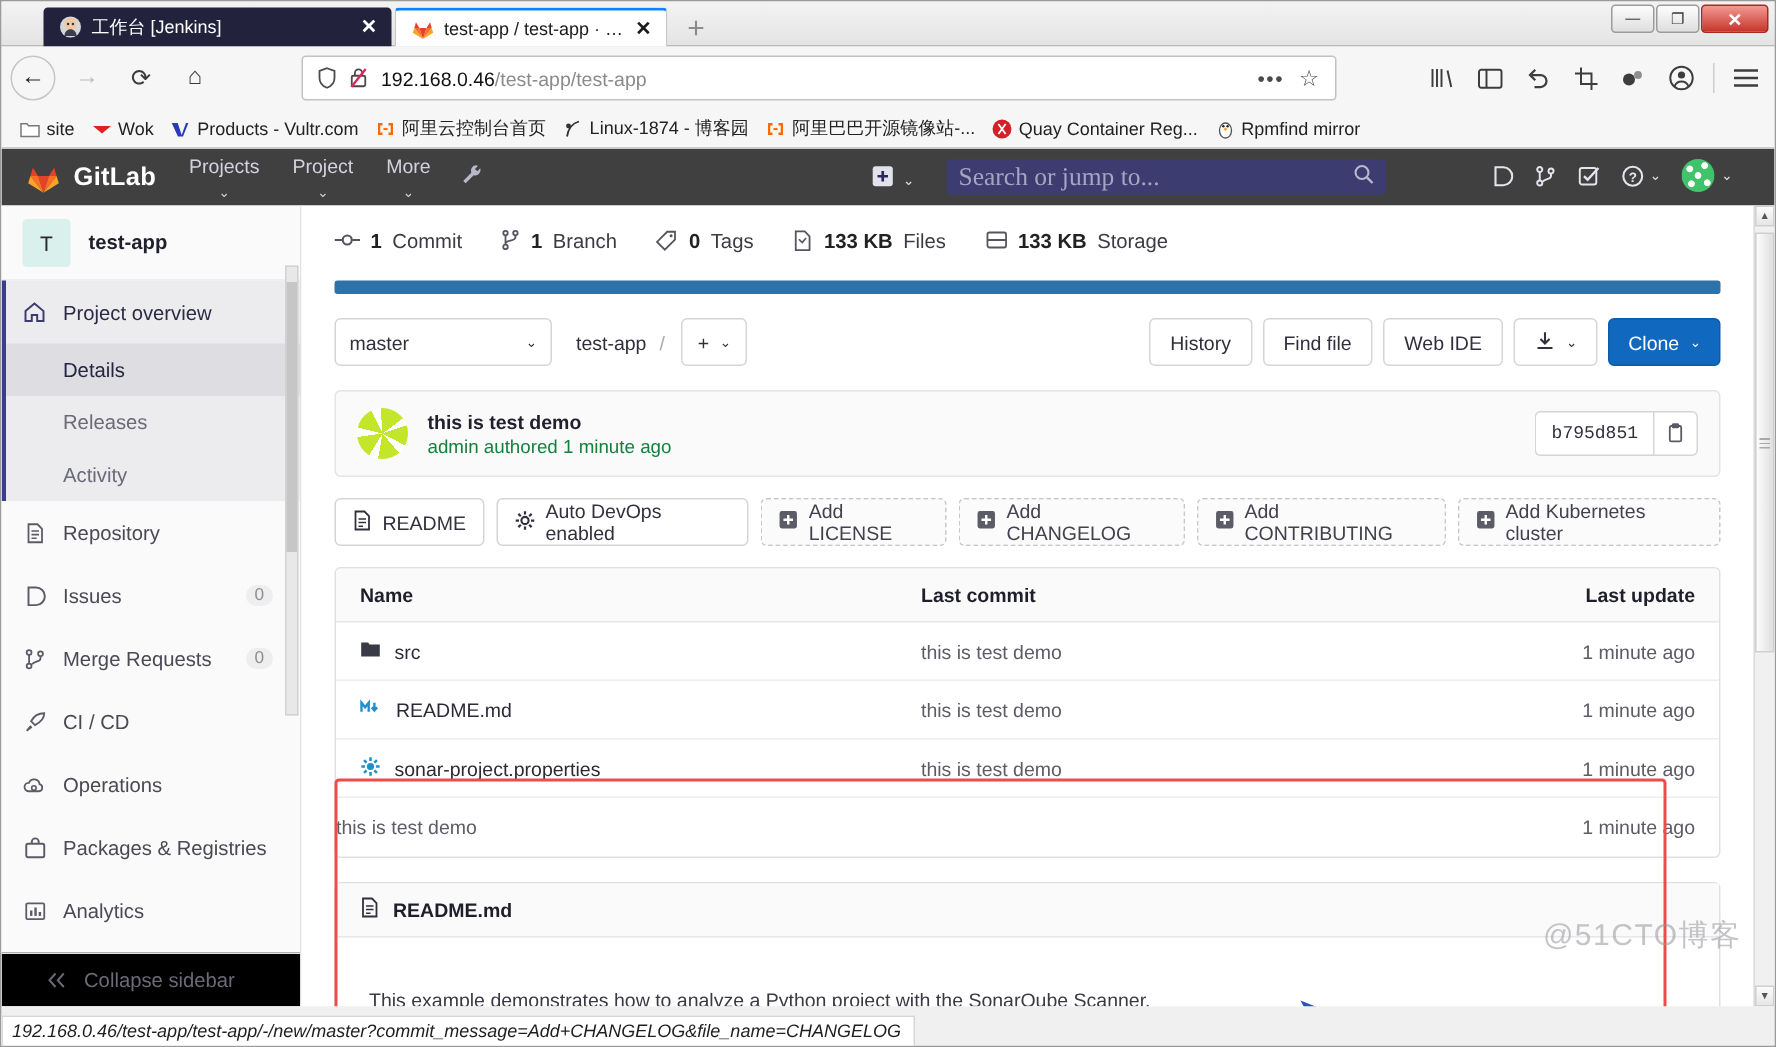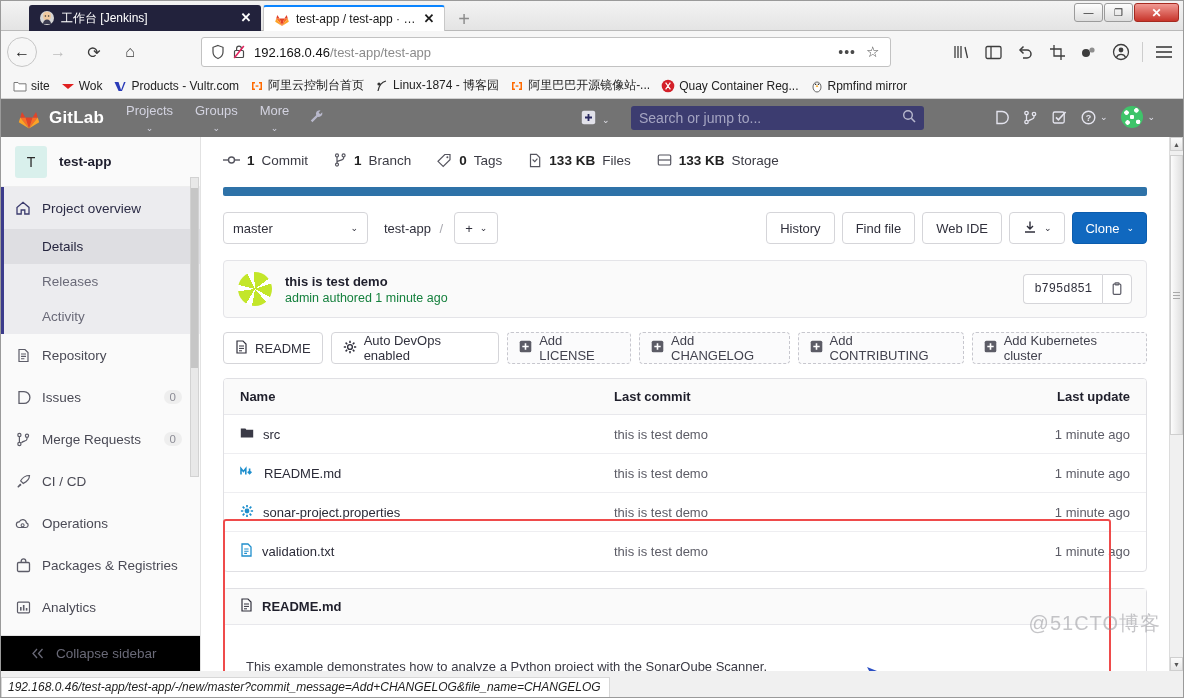--- a/index.html
+++ b/index.html
@@ -122,21 +122,21 @@
   .bm { display: flex; align-items: center; gap: 4px; cursor: pointer; }
   .bmico { width: 14px; height: 14px; flex: 0 0 14px; display:block;}
 
   
   #page {
     position: absolute; left: 0; top: 98px; right: 0; bottom: 26px;
     background: #fff; overflow: hidden;
   }
   #gl-header {
     position: absolute; left: 0; top: 0; right: 0; height: 38px;
-    background: #737373;
+    background: #404040;
     display: flex; align-items: center;
   }
   #gl-logo { margin-left: 16px; width: 24px; height: 24px; }
   #gl-brand {
     color: #fff; font-size: 17px; font-weight: bold; margin-left: 8px;
     letter-spacing: .2px;
   }
   .gl-nav {
     color: #d3d3e0; font-size: 13px; margin-left: 22px;
     display: flex; align-items:center; gap: 5px; cursor: pointer; flex-direction: column;
@@ -147,21 +147,21 @@
     position: absolute; left: 580px; top: 11px;
     display:flex; align-items:center; gap:6px; color:#e2e2ea; cursor:pointer;
   }
   #gl-search {
     position: absolute; left: 630px; top: 7px; width: 293px; height: 24px;
     background: #3c3c70; border-radius: 3px;
     display: flex; align-items: center; padding: 0 8px;
   }
   #gl-search input {
     flex: 1 1 auto; background: transparent; border: 0; outline: 0;
-    color: #fff; font-size: 14px; font-family: Liberation Sans, sans-serif;
+    color: #fff; font-size: 17px; font-family: Liberation Serif, serif;
   }
   #gl-search input::placeholder { color: #a5a5c2; }
   #gl-right { position: absolute; right: 28px; top: 7px; display: flex; align-items: center; gap: 14px; }
   .hicon { color: #e4e4ee; font-size: 14px; cursor: pointer; display:flex; align-items:center; gap:4px;}
   #avatar {
     width: 22px; height: 22px; border-radius: 50%;
     background:
       radial-gradient(circle at 25% 30%, #fff 2px, transparent 2.5px),
       radial-gradient(circle at 70% 20%, #fff 2px, transparent 2.5px),
       radial-gradient(circle at 30% 75%, #fff 2px, transparent 2.5px),
@@ -577,21 +577,21 @@
           <path d="M20.7 11.4 L19.1 5.9 L15.6 11.4 Z" fill="#e24329"></path>
         </svg>
       </span>
       <span id="gl-brand">GitLab</span>
 
       <span class="gl-nav">
         <span>Projects</span>
         <span class="caret">⌄</span>
       </span>
       <span class="gl-nav">
-        <span>Groups</span>
+        <span>Project</span>
         <span class="caret">⌄</span>
       </span>
       <span class="gl-nav">
         <span>More</span>
         <span class="caret">⌄</span>
       </span>
       <span id="gl-wrench">
         <svg width="15" height="15" viewBox="0 0 15 15">
             <path d="M10.5 1.2a3.6 3.6 0 00-3.3 5l-5.4 5.4 1.6 1.6 5.4-5.4a3.6 3.6 0 004.4-4.6l-2 2-1.6-1.6 2-2a3.6 3.6 0 00-1.1-.4z" fill="#b9b9cc"></path>
           </svg>
@@ -955,27 +955,20 @@
                   <circle cx="7" cy="7" r="2.4" fill="#1f8fcd"></circle>
                   <path d="M7 .9v2.4M7 10.7v2.4M.9 7h2.4M10.7 7h2.4M2.7 2.7l1.7 1.7M9.6 9.6l1.7 1.7M11.3 2.7L9.6 4.4M4.4 9.6l-1.7 1.7" stroke="#1f8fcd" stroke-width="1.7"></path>
                 </svg></span>
             <span class="fname">sonar-project.properties</span>
           </div>
           <div class="c-commit">this is test demo</div>
           <div class="c-upd">1 minute ago</div>
         </div>
 
         <div class="ft-row">
-          <div class="c-name">
-            <span><svg width="13" height="14" viewBox="0 0 13 14">
-                  <path d="M2 1h6l3 3v9H2z" fill="none" stroke="#1f8fcd" stroke-width="1.3"></path>
-                  <path d="M4.2 6h4.4M4.2 8.2h4.4M4.2 10.4h2.8" stroke="#1f8fcd" stroke-width="1.1"></path>
-                </svg></span>
-            <span class="fname">validation.txt</span>
-          </div>
           <div class="c-commit">this is test demo</div>
           <div class="c-upd">1 minute ago</div>
         </div>
       </div>
 
       <div id="readme">
         <div id="readme-head">
           <span><svg width="13" height="14" viewBox="0 0 13 14">
                 <path d="M2 1h6l3 3v9H2z" fill="none" stroke="#31313d" stroke-width="1.2"></path>
                 <path d="M4 6h5M4 8.4h5M4 10.8h3" stroke="#31313d" stroke-width="1"></path>

